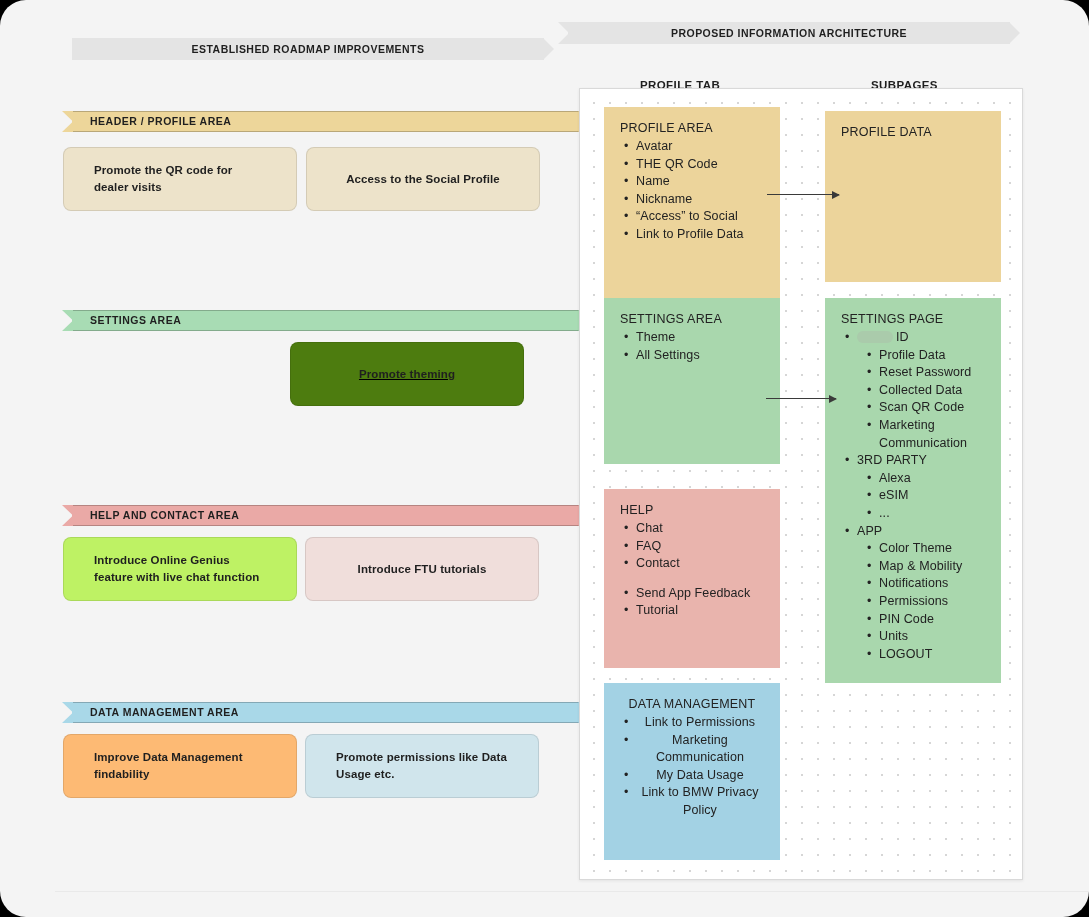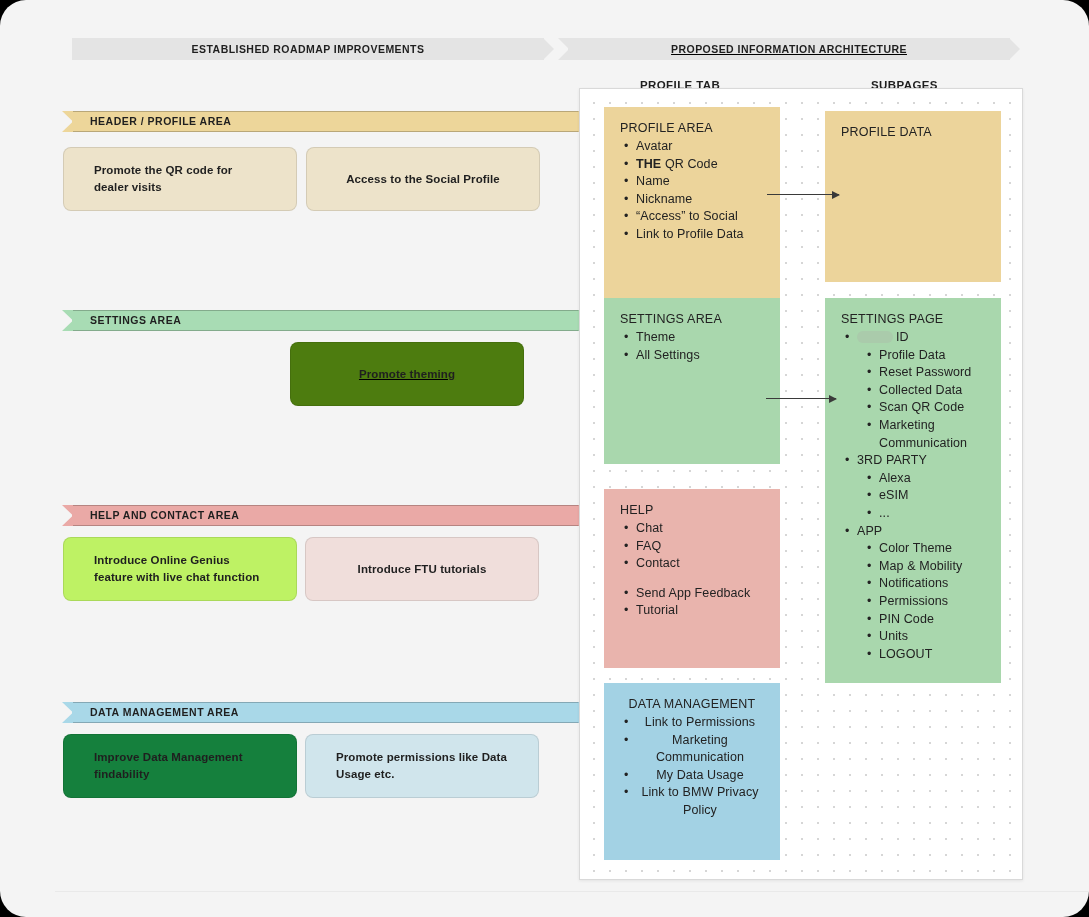--- a/index.html
+++ b/index.html
@@ -62,21 +62,21 @@
     position: relative;
     z-index: 3;
     font-size: 10.5px;
     font-weight: bold;
     letter-spacing: 0.45px;
     color: #1f1f1f;
     white-space: nowrap;
   }
 
   #banner-established { left: 62px; top: 38px; width: 492px; }
-  #banner-proposed    { left: 558px; top: 38px; width: 462px; text-decoration: underline; }
+  #banner-proposed    { left: 558px; top: 22px; width: 462px; }
   #banner-established .body, #banner-proposed .body { background: #e4e4e4; }
 
   .tip-right.grey {
     background: #e4e4e4;
     clip-path: polygon(0 0, 100% 50%, 0 100%);
   }
   .tip-left.grey {
     background: #e4e4e4;
     clip-path: polygon(0 0, 100% 0, 100% 100%, 0 100%, 100% 50%);
   }
@@ -198,21 +198,21 @@
     line-height: 17.6px;
     color: #222222;
   }
   .block ul ul {
     padding-left: 22px;
     margin: 0;
   }
   .block li.spacer {
     height: 12px;
   }
-  .bold-lead { font-weight: bold; }
+  .bold-lead { font-weight: normal; }
 
   .redact-pill {
     display: inline-block;
     width: 36px;
     height: 12px;
     border-radius: 7px;
     background: #aacbab;
     vertical-align: middle;
     position: relative;
     top: -1px;
@@ -291,21 +291,21 @@
   <div class="card mid" style="left:305px; top:537px; width:234px; height:64px; background:#f0dedb;">
     <span class="card-text">Introduce FTU tutorials</span>
   </div>
 
   <div class="sec-banner" style="top:702px;">
     <div class="sb-body" style="background:#a9d8e8;"></div>
     <div class="sb-tip-left" style="background:#a9d8e8;"></div>
     <div class="sb-tip-right" style="background:#a9d8e8;"></div>
     <span class="sb-label">DATA MANAGEMENT AREA</span>
   </div>
-  <div class="card left" style="left:63px; top:734px; width:234px; height:64px; background:#15803d;">
+  <div class="card left" style="left:63px; top:734px; width:234px; height:64px; background:#fdba74;">
     <span class="card-text">Improve Data Management findability</span>
   </div>
   <div class="card left" style="left:305px; top:734px; width:234px; height:64px; background:#d0e5ec;">
     <span class="card-text">Promote permissions like Data Usage etc.</span>
   </div>
 
   <div id="canvas">
 
     <div class="block" style="left:24px; top:18px; width:176px; height:219px; background:#ecd49b;">
       <div class="block-title">PROFILE AREA</div>

